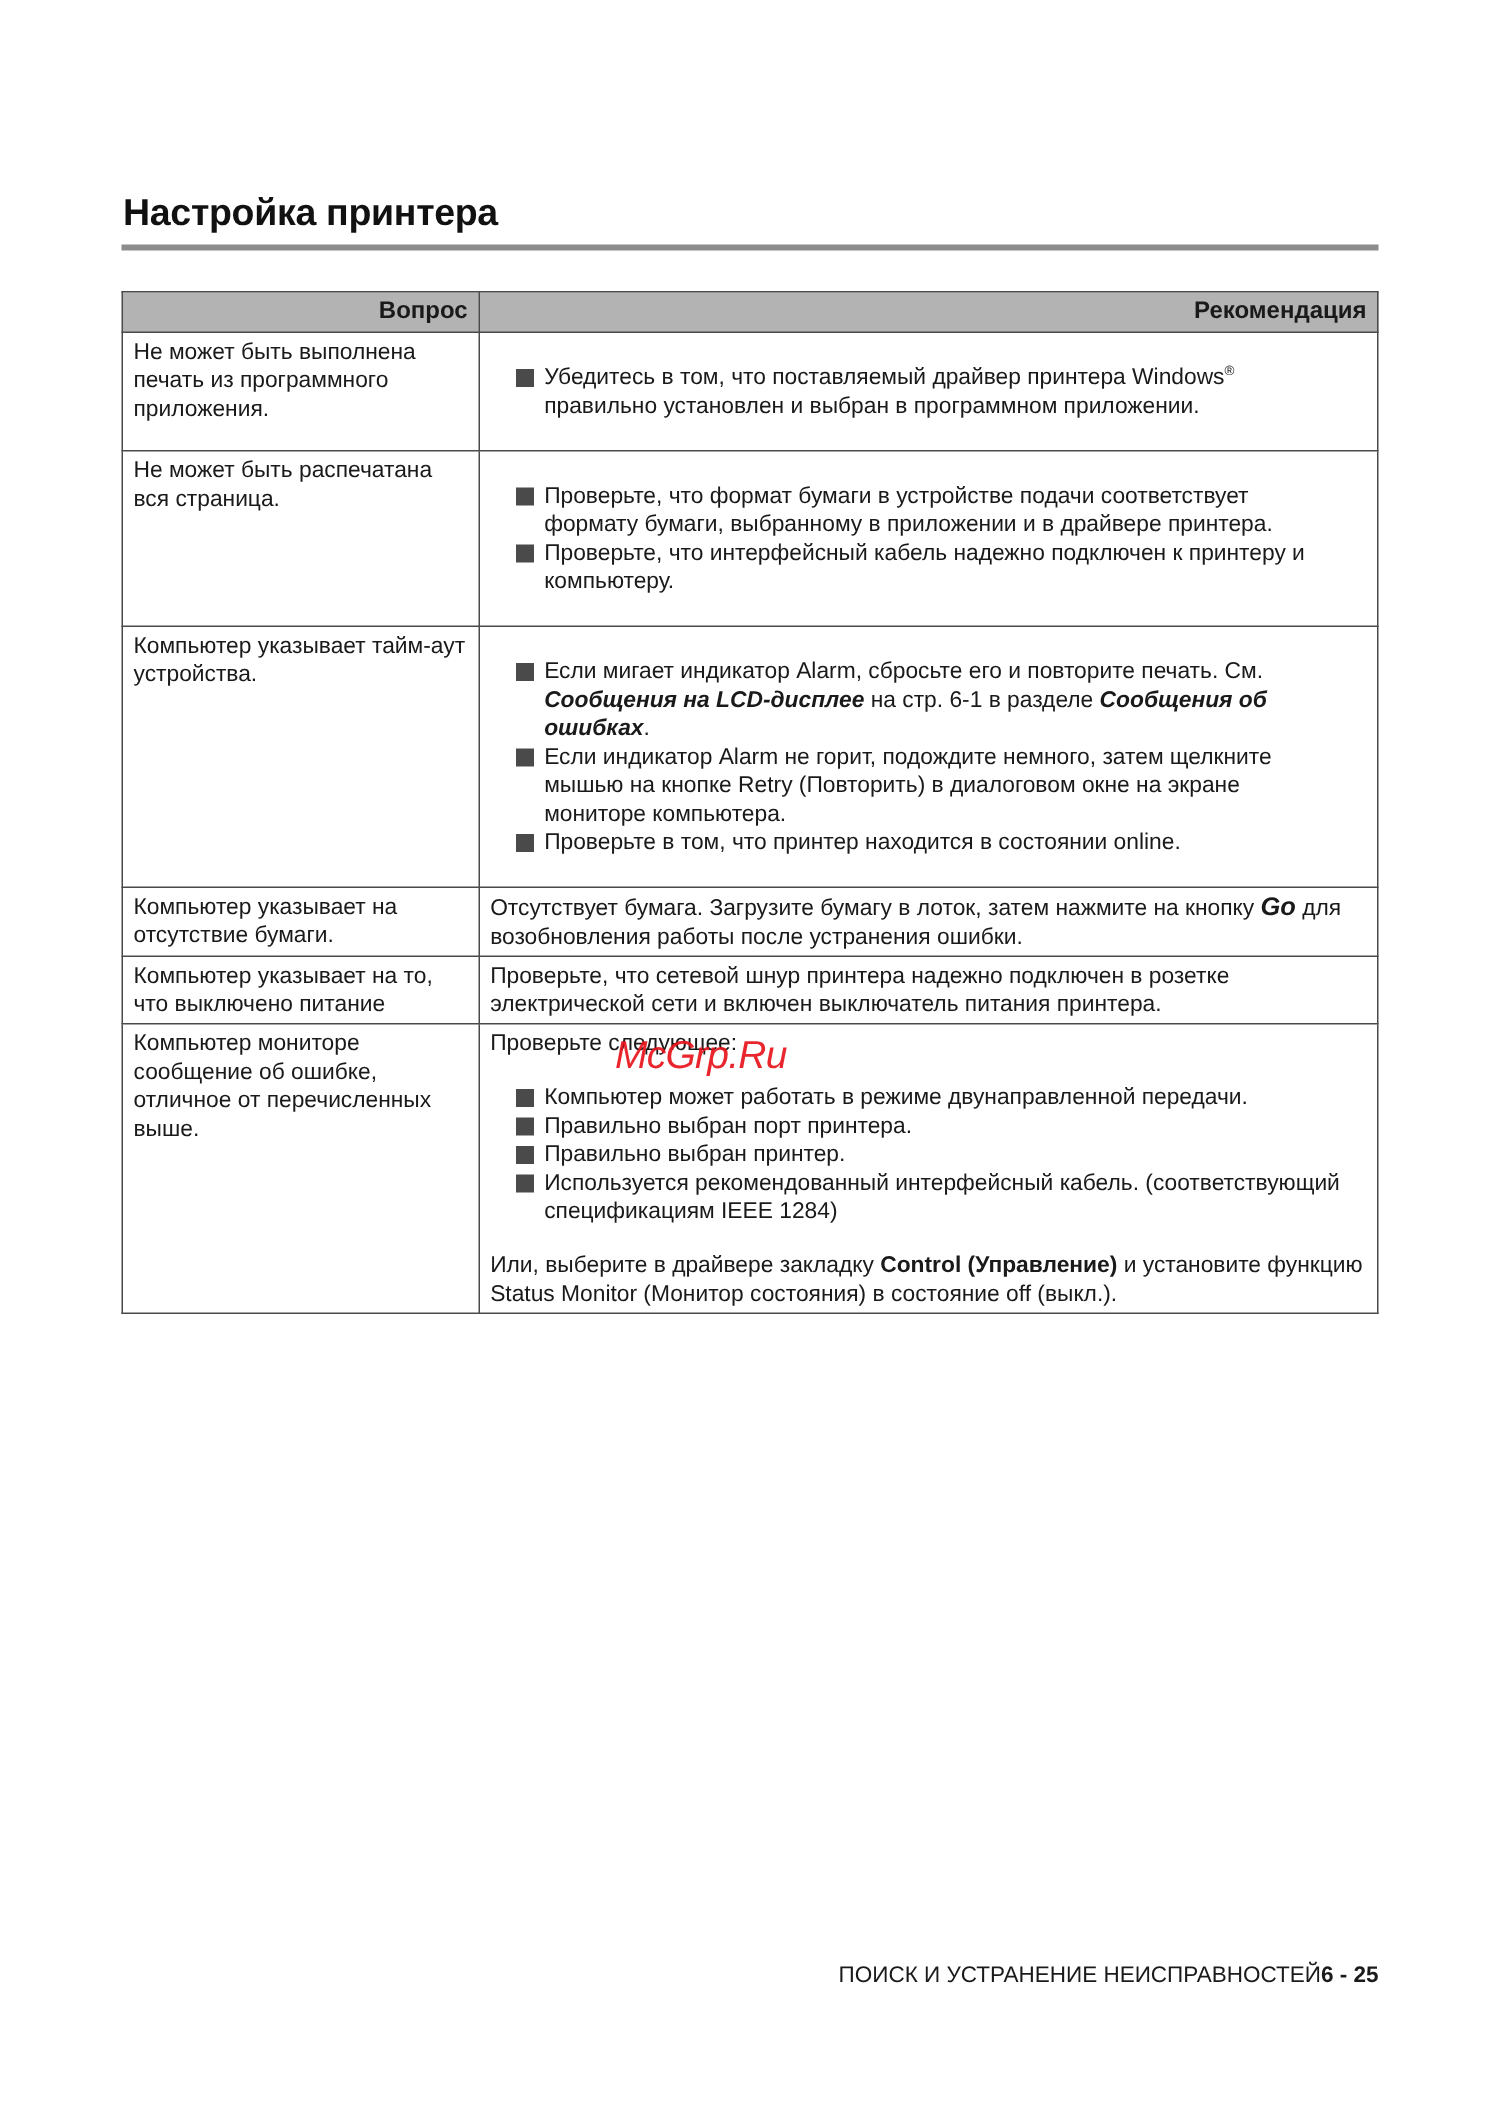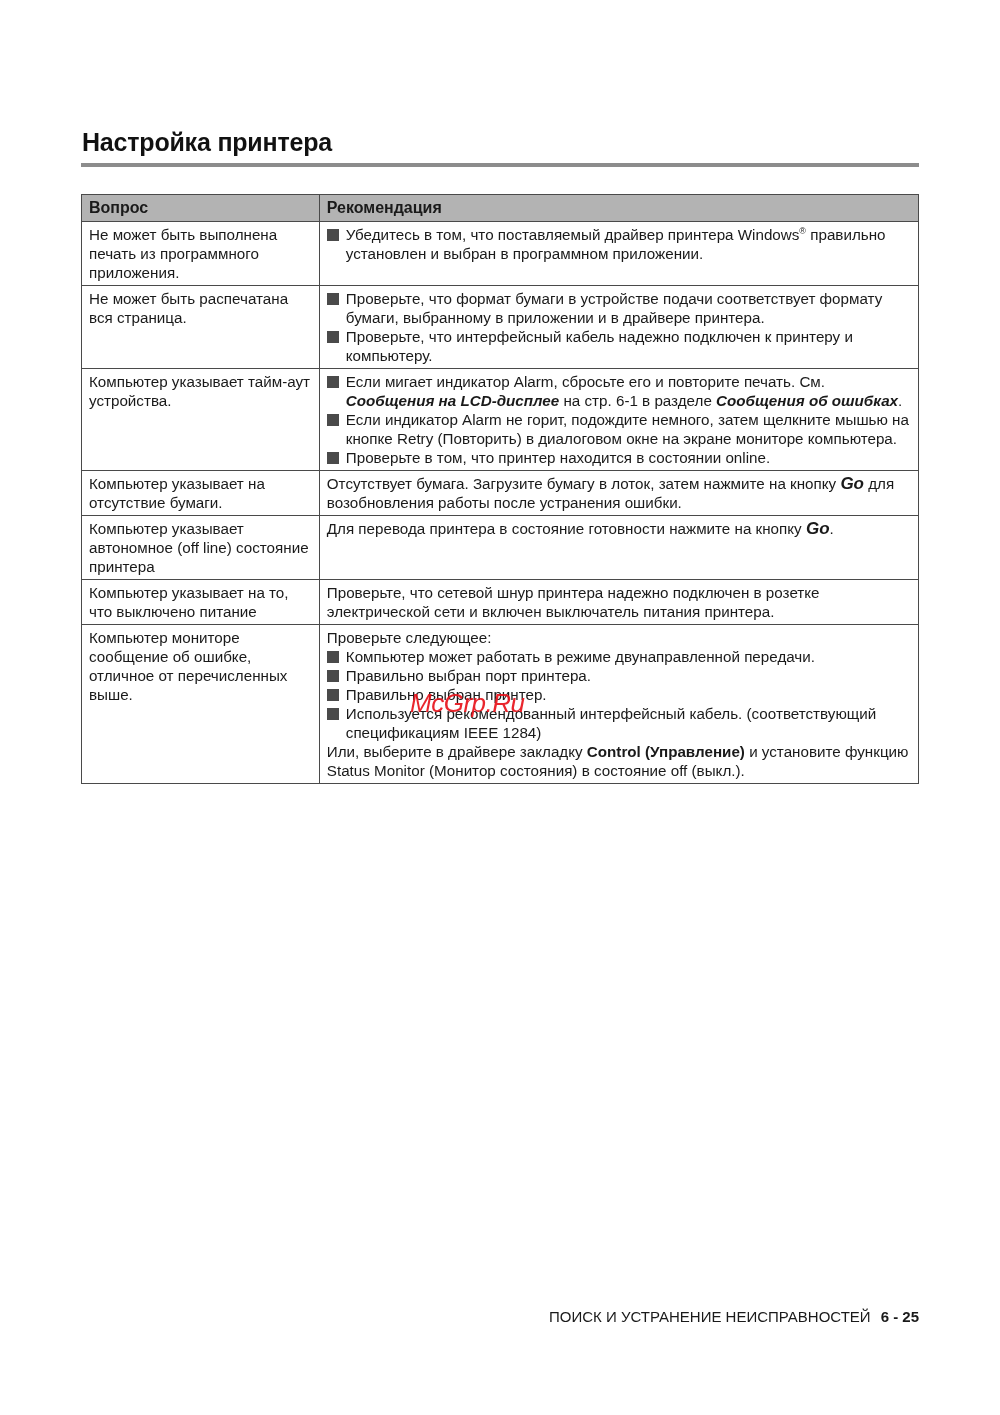--- a/index.html
+++ b/index.html
@@ -19,41 +19,42 @@
       position: absolute; left: 81px; top: 194px; width: 838px;
       border-collapse: collapse; font-size: 15.2px; line-height: 19px;
     }
     table.qa th, table.qa td {
       border: 1.5px solid #4a4a4a; vertical-align: top; text-align: left;
       padding: 3px 7px 3px 7px;
     }
     table.qa th {
       background: #b3b3b3; font-weight: bold; font-size: 16px; padding: 3px 7px 2px 7px;
       height: 21px;
+      text-align: right;
     }
     table.qa col.c1 { width: 238px; }
     table.qa col.c2 { width: 600px; }
-    .bullets { list-style: none; margin: 0; padding: 0; }
+    .bullets { list-style: none; margin: 17px; padding: 0; }
     .bullets li { position: relative; padding-left: 19px; }
     .bullets li .sq {
       position: absolute; left: 0; top: 4px; width: 12px; height: 12px; background: #4a4a4a;
     }
     .go { font-weight: bold; font-size: 17px; font-style: italic; }
     .b { font-weight: bold; }
     .i { font-style: italic; font-weight: bold; }
     sup { font-size: 9px; line-height: 0; }
     .watermark {
       position: absolute; left: 410px; top: 688px;
       font-size: 26px; font-style: italic; color: #e8141c; opacity: 0.92;
       letter-spacing: -0.5px; pointer-events: none;
     }
     .footer {
       position: absolute; right: 81px; top: 1308px; font-size: 15px; color: #1a1a1a;
     }
-    .footer .pg { font-weight: bold; margin-left: 10px; }
+    .footer .pg { font-weight: bold; }
   </style>
 </head>
 <body>
 
 <div class="page-title">Настройка принтера</div>
 <div class="title-rule"></div>
 
 <table class="qa">
   <colgroup>
       <col class="c1">
@@ -95,24 +96,20 @@
           <li><span class="sq"></span><span>Проверьте в том, что принтер находится в состоянии online.</span></li>
         </ul>
       </td>
     </tr>
 
     <tr>
       <td>Компьютер указывает на отсутствие бумаги.</td>
       <td><span>Отсутствует бумага. Загрузите бумагу в лоток, затем нажмите на кнопку </span><span class="go">Go</span><span> для возобновления работы после устранения ошибки.</span></td>
     </tr>
 
-    <tr>
-      <td>Компьютер указывает автономное (off line) состояние принтера</td>
-      <td><span>Для перевода принтера в состояние готовности нажмите на кнопку </span><span class="go">Go</span><span>.</span></td>
-    </tr>
 
     <tr>
       <td>Компьютер указывает на то, что выключено питание</td>
       <td>Проверьте, что сетевой шнур принтера надежно подключен в розетке электрической сети и включен выключатель питания принтера.</td>
     </tr>
 
     <tr>
       <td>Компьютер мониторе сообщение об ошибке, отличное от перечисленных выше.</td>
       <td>
         <div>Проверьте следующее:</div>

